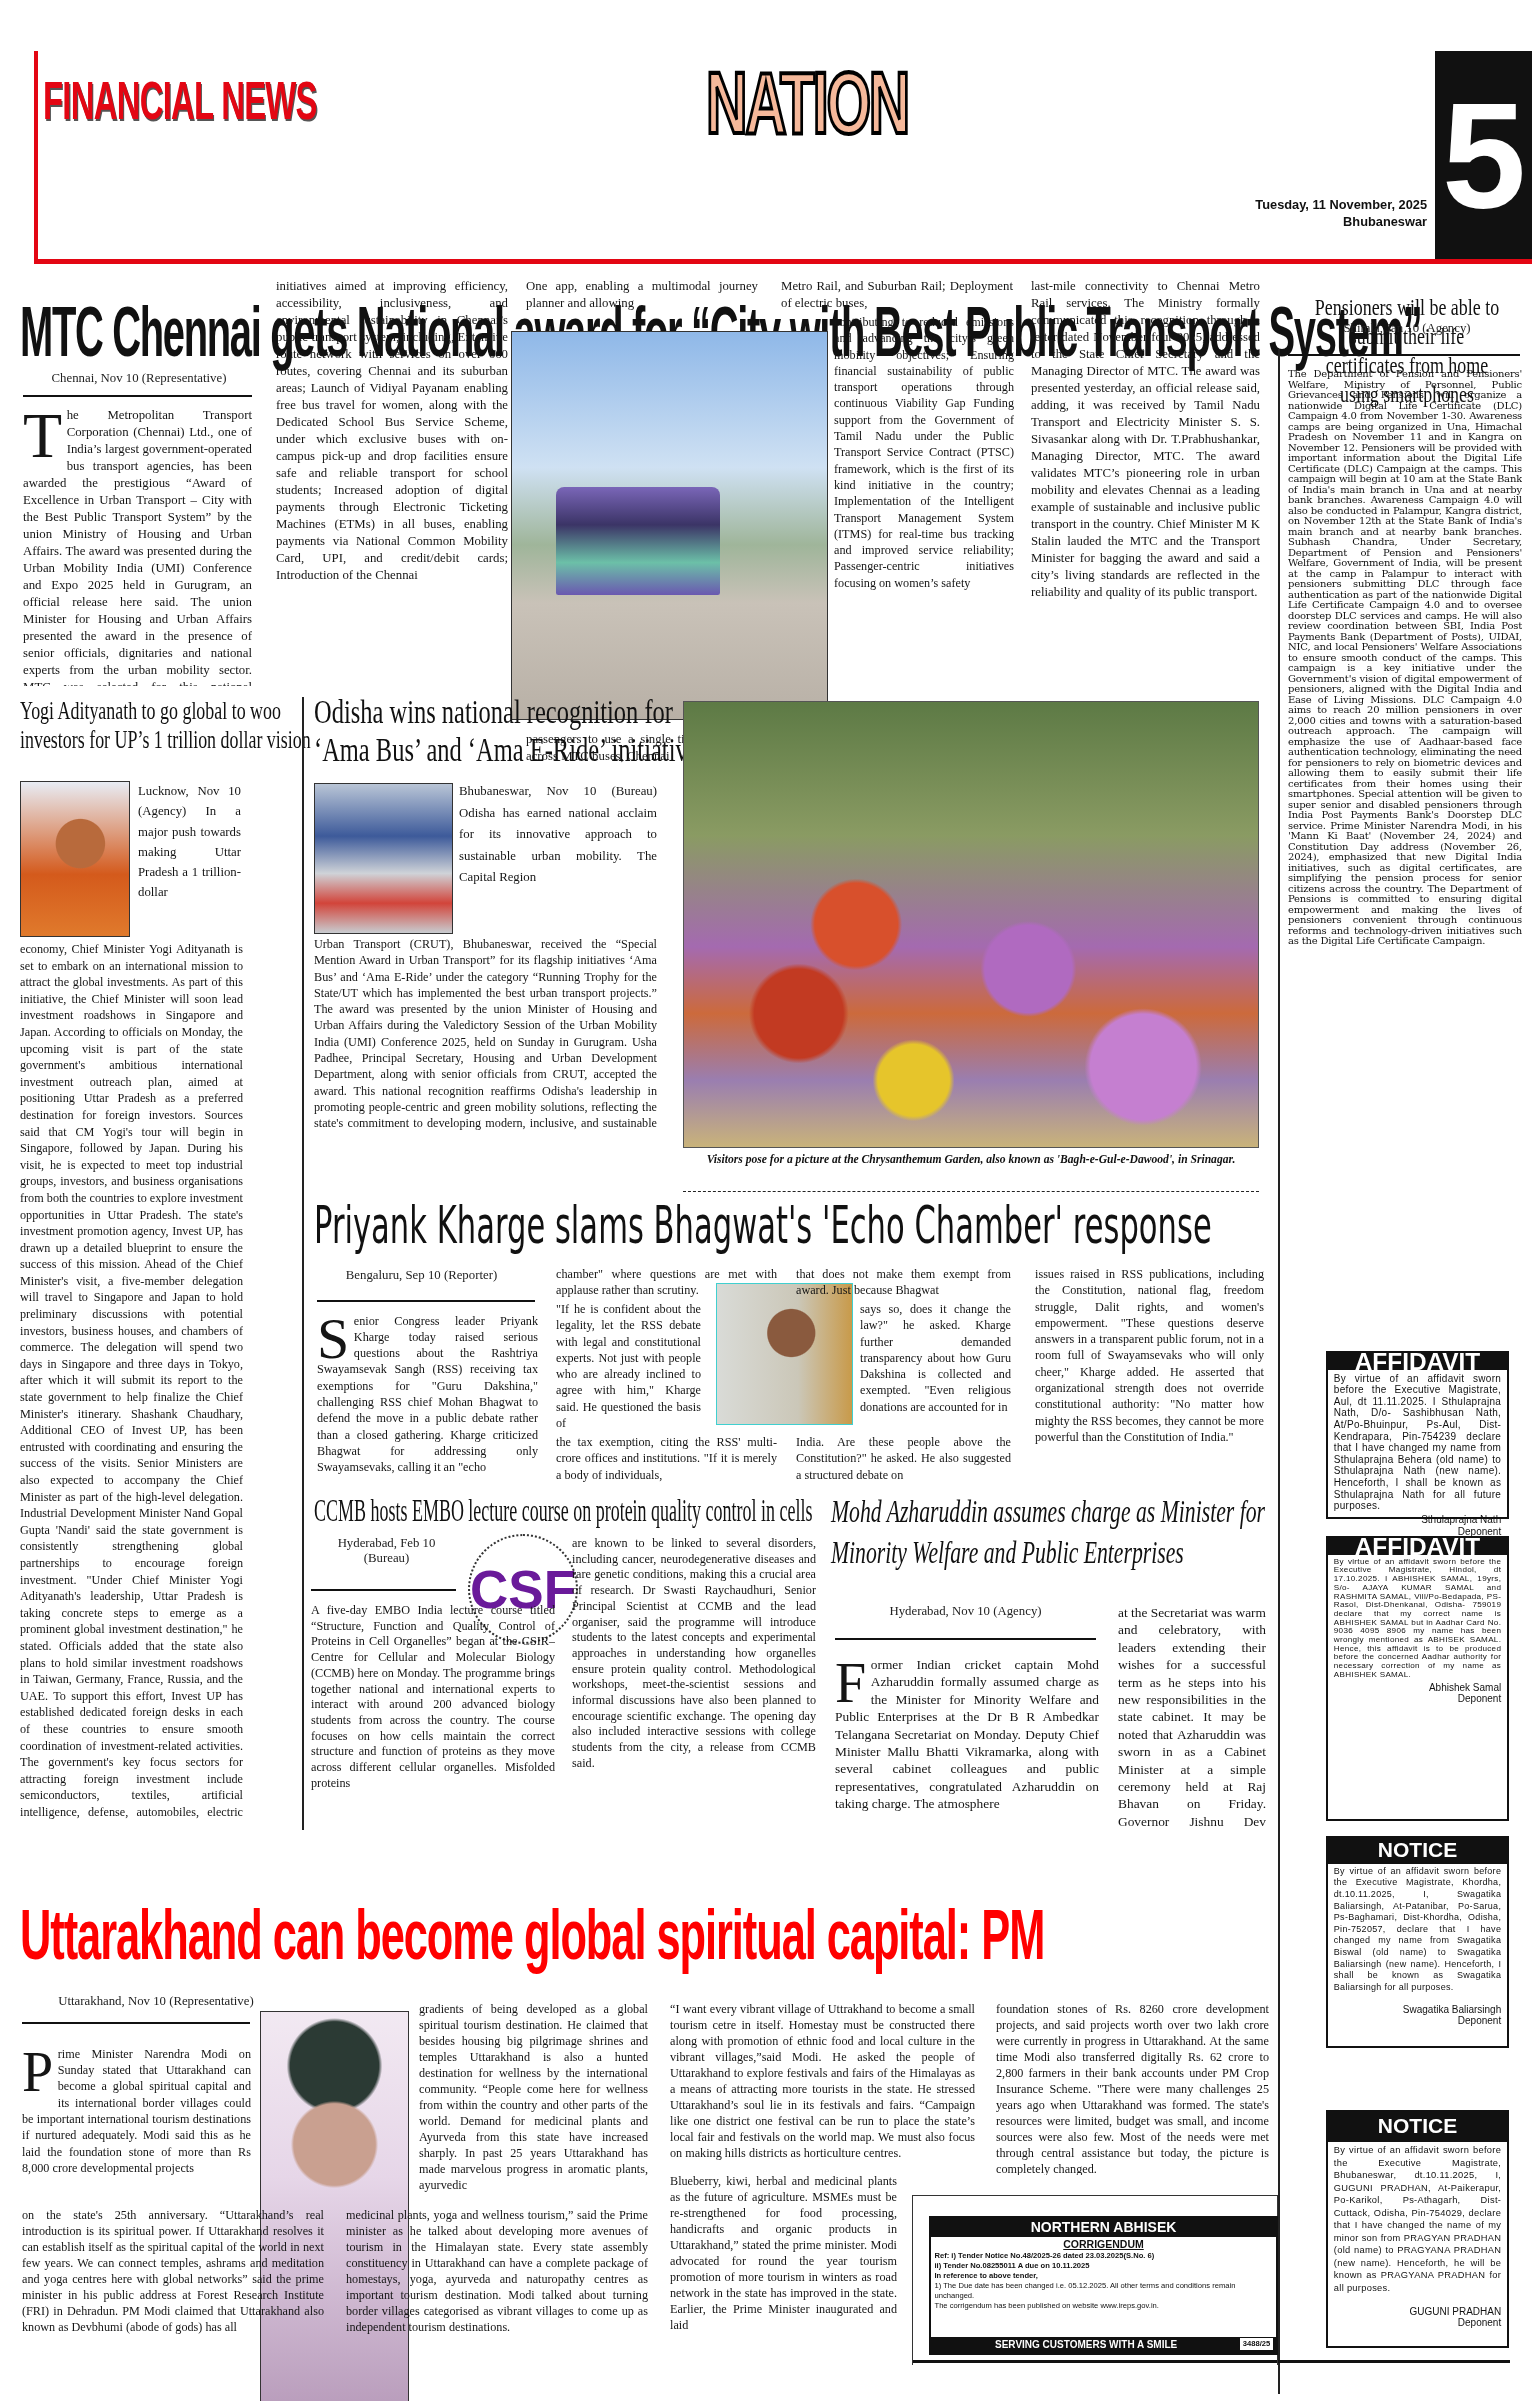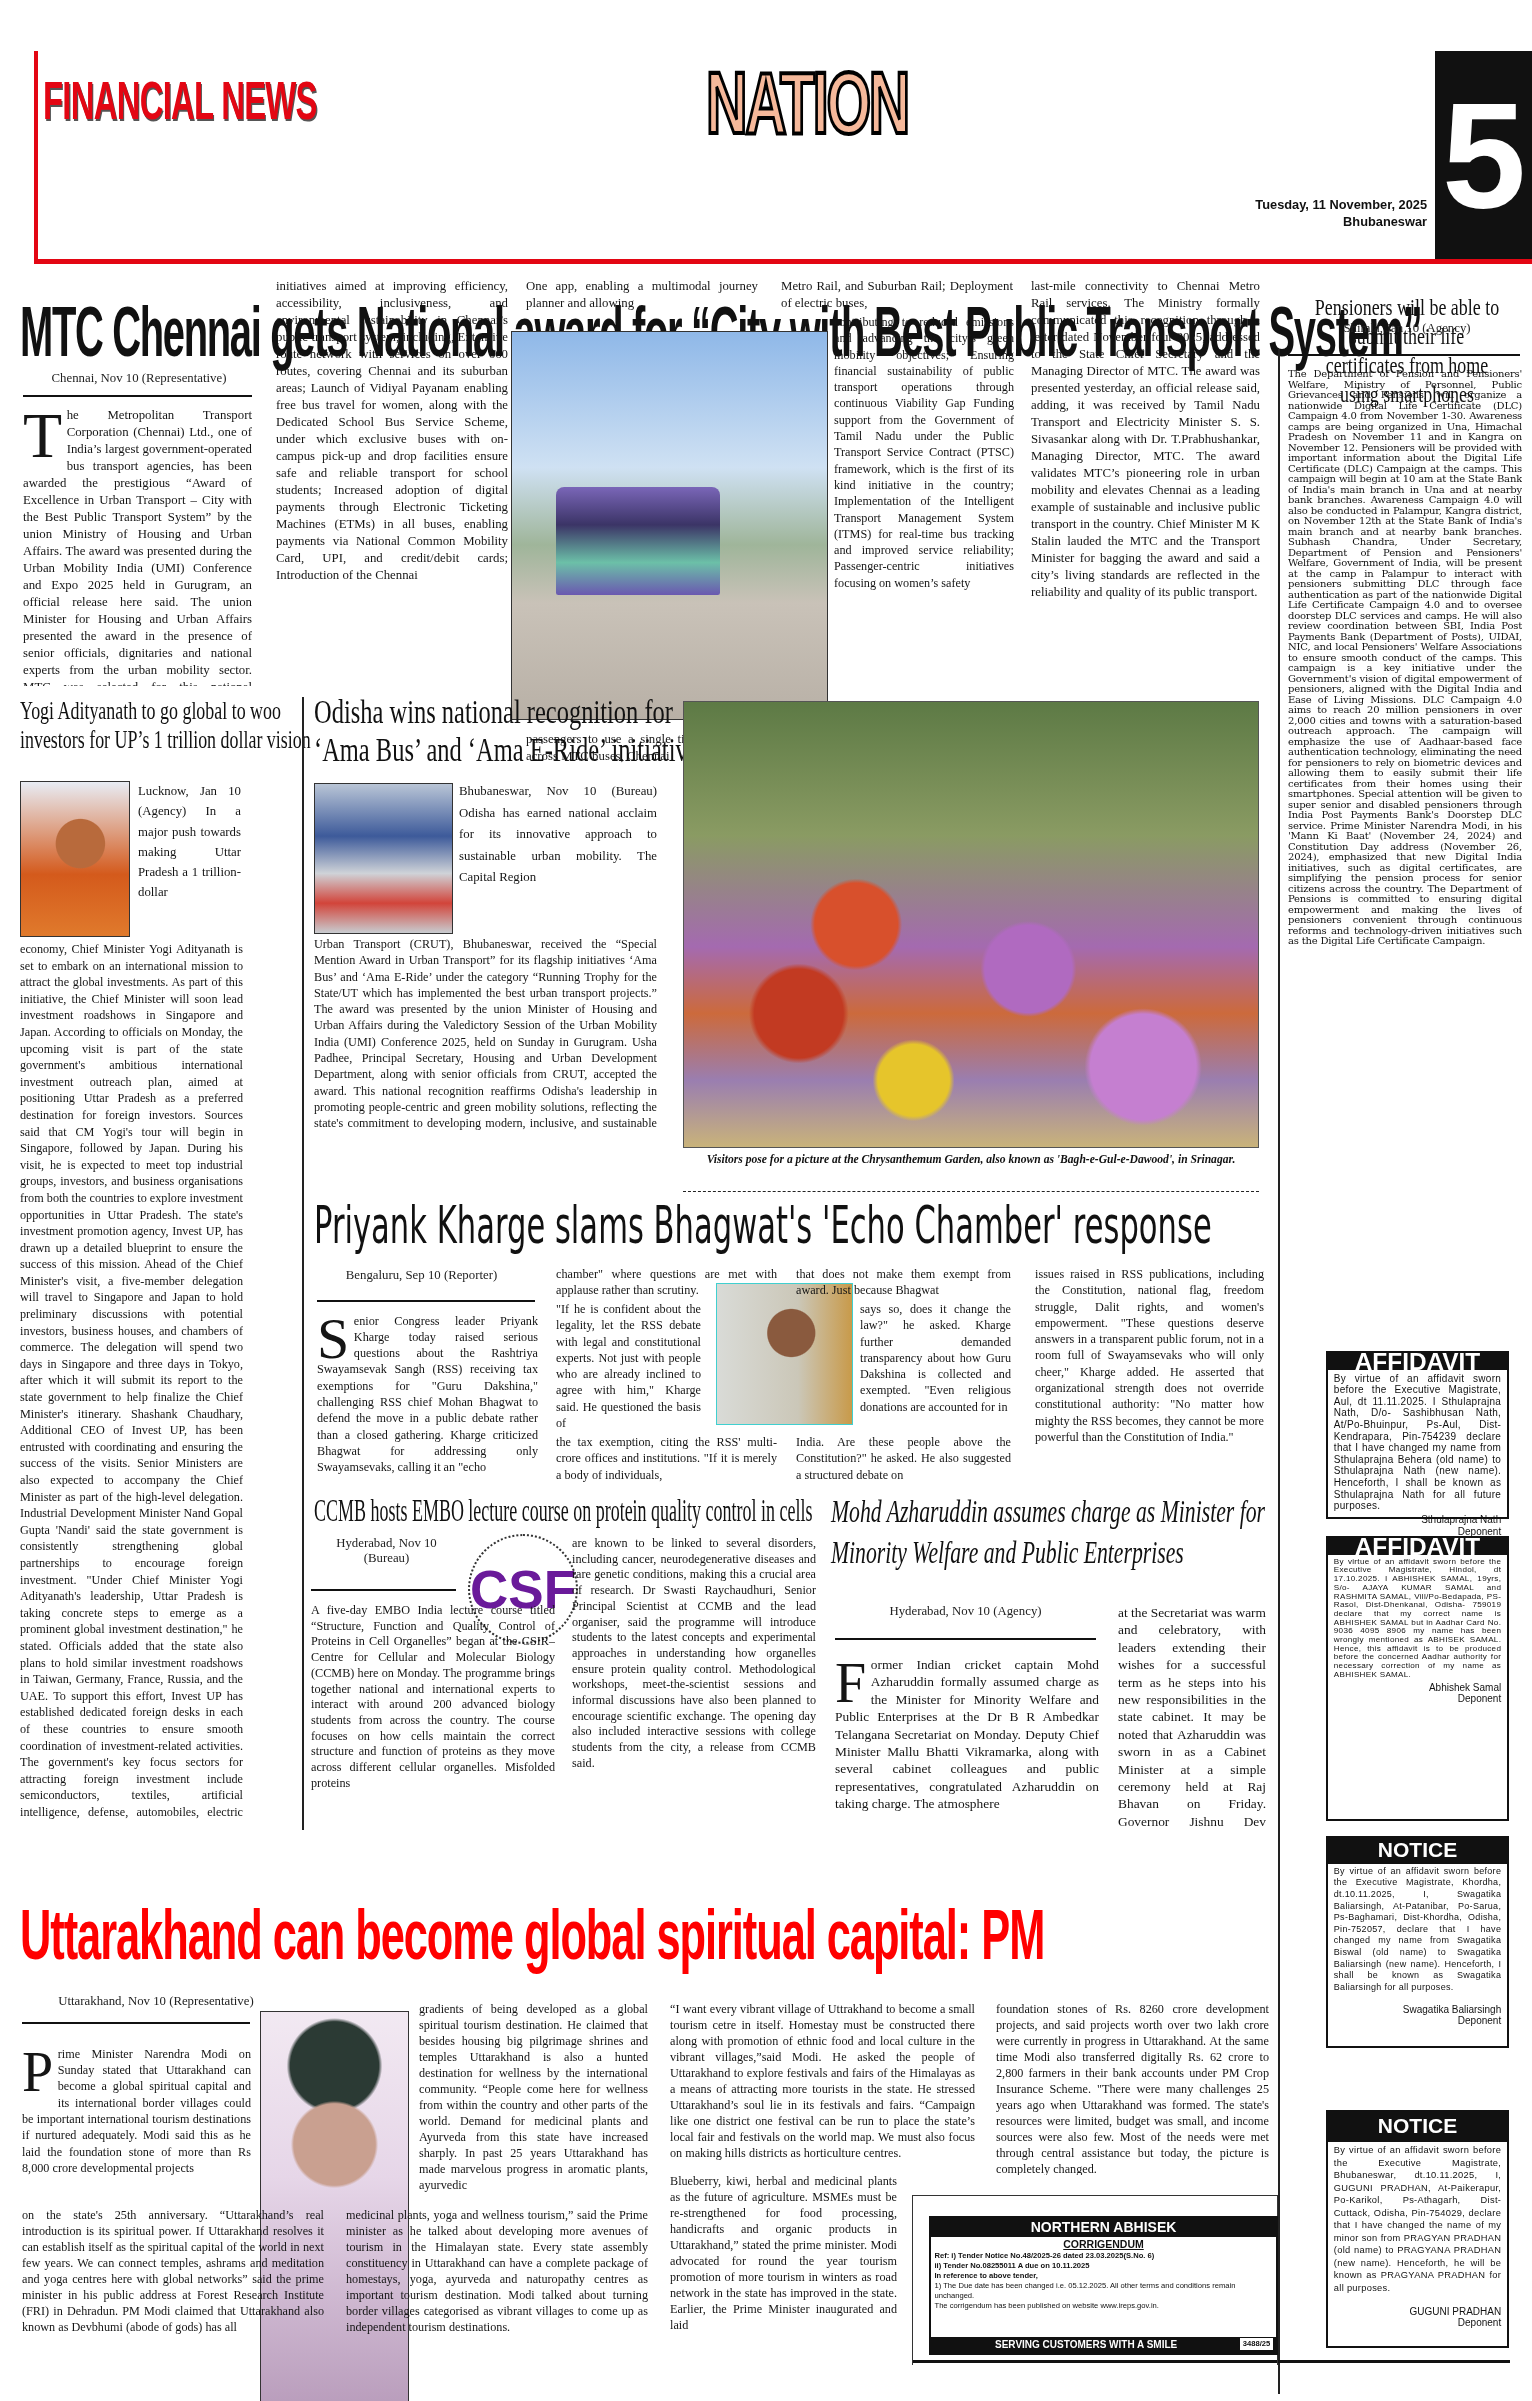--- a/index.html
+++ b/index.html
@@ -77,21 +77,21 @@
 <div class="abs body-text" style="left:781px;top:731px;width:232px;height:35px;overflow:hidden">and accessibility for persons with disabilities and Enhanced first- and</div>
 <div class="abs body-text" style="left:1031px;top:278px;width:229px;height:476px;overflow:hidden">last-mile connectivity to Chennai Metro Rail services. The Ministry formally communicated this recognition through a letter dated November four 2025, addressed to the State Chief Secretary and the Managing Director of MTC. The award was presented yesterday, an official release said, adding, it was received by Tamil Nadu Transport and Electricity Minister S. S. Sivasankar along with Dr. T.Prabhushankar, Managing Director, MTC. The award validates MTC’s pioneering role in urban mobility and elevates Chennai as a leading example of sustainable and inclusive public transport in the country. Chief Minister M K Stalin lauded the MTC and the Transport Minister for bagging the award and said a city’s living standards are reflected in the reliability and quality of its public transport.</div>
 
 <div class="abs dateline" style="left:1288px;top:321px;width:238px">Shimla, Jan 10 (Agency)</div>
 <div class="abs rule" style="left:1288px;top:354px;width:232px"></div>
 <div class="abs" style="left:1278px;top:349px;width:1.7px;height:999px;background:#222"></div>
 <div class="abs" style="left:1288px;top:369px;width:234px;height:938px;overflow:hidden;font-family:'DejaVu Serif',serif;font-size:10px;line-height:10.5px;text-align:justify;letter-spacing:-0.2px">The Department of Pension and Pensioners' Welfare, Ministry of Personnel, Public Grievances and Pensions, will organize a nationwide Digital Life Certificate (DLC) Campaign 4.0 from November 1-30. Awareness camps are being organized in Una, Himachal Pradesh on November 11 and in Kangra on November 12. Pensioners will be provided with important information about the Digital Life Certificate (DLC) Campaign at the camps. This campaign will begin at 10 am at the State Bank of India's main branch in Una and at nearby bank branches. Awareness Campaign 4.0 will also be conducted in Palampur, Kangra district, on November 12th at the State Bank of India's main branch and at nearby bank branches. Subhash Chandra, Under Secretary, Department of Pension and Pensioners' Welfare, Government of India, will be present at the camp in Palampur to interact with pensioners submitting DLC through face authentication as part of the nationwide Digital Life Certificate Campaign 4.0 and to oversee doorstep DLC services and camps. He will also review coordination between SBI, India Post Payments Bank (Department of Posts), UIDAI, NIC, and local Pensioners' Welfare Associations to ensure smooth conduct of the camps. This campaign is a key initiative under the Government's vision of digital empowerment of pensioners, aligned with the Digital India and Ease of Living Missions. DLC Campaign 4.0 aims to reach 20 million pensioners in over 2,000 cities and towns with a saturation-based outreach approach. The campaign will emphasize the use of Aadhaar-based face authentication technology, eliminating the need for pensioners to rely on biometric devices and allowing them to easily submit their life certificates from their homes using their smartphones. Special attention will be given to super senior and disabled pensioners through India Post Payments Bank's Doorstep DLC service. Prime Minister Narendra Modi, in his 'Mann Ki Baat' (November 24, 2024) and Constitution Day address (November 26, 2024), emphasized that new Digital India initiatives, such as digital certificates, are simplifying the pension process for senior citizens across the country. The Department of Pensions is committed to ensuring digital empowerment and making the lives of pensioners convenient through continuous reforms and technology-driven initiatives such as the Digital Life Certificate Campaign.</div>
 
 <div class="abs h-serif" style="left:20px;top:696px;width:465px;font-size:25.6px;line-height:29px;transform:scaleX(.7);white-space:normal">Yogi Adityanath to go global to woo investors for UP’s 1 trillion dollar vision</div>
 <div class="abs img photo-yogi" style="left:20px;top:781px;width:110px;height:156px"></div>
-<div class="abs body-text" style="left:138px;top:781px;width:103px;height:157px;overflow:hidden;line-height:20.3px">Lucknow, Jan 10 (Agency) In a major push towards making Uttar Pradesh a 1 trillion-dollar</div>
+<div class="abs body-text" style="left:138px;top:781px;width:103px;height:157px;overflow:hidden;line-height:20.3px">Lucknow, Nov 10 (Agency) In a major push towards making Uttar Pradesh a 1 trillion-dollar</div>
 <div class="abs body-text" style="left:20px;top:941px;width:223px;height:880px;overflow:hidden;font-size:12.2px;line-height:16.6px">economy, Chief Minister Yogi Adityanath is set to embark on an international mission to attract the global investments. As part of this initiative, the Chief Minister will soon lead investment roadshows in Singapore and Japan. According to officials on Monday, the upcoming visit is part of the state government's ambitious international investment outreach plan, aimed at positioning Uttar Pradesh as a preferred destination for foreign investors. Sources said that CM Yogi's tour will begin in Singapore, followed by Japan. During his visit, he is expected to meet top industrial groups, investors, and business organisations from both the countries to explore investment opportunities in Uttar Pradesh. The state's investment promotion agency, Invest UP, has drawn up a detailed blueprint to ensure the success of this mission. Ahead of the Chief Minister's visit, a five-member delegation will travel to Singapore and Japan to hold preliminary discussions with potential investors, business houses, and chambers of commerce. The delegation will spend two days in Singapore and three days in Tokyo, after which it will submit its report to the state government to help finalize the Chief Minister's itinerary. Shashank Chaudhary, Additional CEO of Invest UP, has been entrusted with coordinating and ensuring the success of the visits. Senior Ministers are also expected to accompany the Chief Minister as part of the high-level delegation. Industrial Development Minister Nand Gopal Gupta 'Nandi' said the state government is consistently strengthening global partnerships to encourage foreign investment. "Under Chief Minister Yogi Adityanath's leadership, Uttar Pradesh is taking concrete steps to emerge as a prominent global investment destination," he stated. Officials added that the state also plans to hold similar investment roadshows in Taiwan, Germany, France, Russia, and the UAE. To support this effort, Invest UP has established dedicated foreign desks in each of these countries to ensure smooth coordination of investment-related activities. The government's key focus sectors for attracting foreign investment include semiconductors, textiles, artificial intelligence, defense, automobiles, electric vehicles, tourism, chemicals, aviation, electronics, pharmaceuticals, electrical equipment, technology, renewable energy, computer hardware, machinery, gas, and shipbuilding.</div>
 <div class="abs" style="left:302px;top:697px;width:1.7px;height:1133px;background:#222"></div>
 
 <div class="abs h-serif" style="left:314px;top:694px;font-size:34px;line-height:36px;transform:scaleX(.72)">Odisha wins national recognition for</div>
 <div class="abs h-serif" style="left:314px;top:732px;font-size:34px;line-height:36px;transform:scaleX(.72)">‘Ama Bus’ and ‘Ama E-Ride’ initiatives</div>
 <div class="abs img photo-odisha" style="left:314px;top:783px;width:139px;height:151px"></div>
 <div class="abs body-text" style="left:459px;top:781px;width:198px;height:154px;overflow:hidden;line-height:21.5px">Bhubaneswar, Nov 10 (Bureau) Odisha has earned national acclaim for its innovative approach to sustainable urban mobility. The Capital Region</div>
 <div class="abs body-text" style="left:314px;top:936px;width:343px;height:198px;overflow:hidden;font-size:12.2px;line-height:16.3px">Urban Transport (CRUT), Bhubaneswar, received the “Special Mention Award in Urban Transport” for its flagship initiatives ‘Ama Bus’ and ‘Ama E-Ride’ under the category “Running Trophy for the State/UT which has implemented the best urban transport projects.” The award was presented by the union Minister of Housing and Urban Affairs during the Valedictory Session of the Urban Mobility India (UMI) Conference 2025, held on Sunday in Gurugram. Usha Padhee, Principal Secretary, Housing and Urban Development Department, along with senior officials from CRUT, accepted the award. This national recognition reaffirms Odisha's leadership in promoting people-centric and green mobility solutions, reflecting the state's commitment to developing modern, inclusive, and sustainable cities through integrated and eco-friendly transport systems.</div>
 
 <div class="abs photo-flowers" style="left:683px;top:701px;width:576px;height:497px;border:0.6px solid #555;height:447px"></div>
@@ -763,21 +763,21 @@
 <div class="abs body-text" style="left:556px;top:1301px;width:145px;height:145px;overflow:hidden;font-size:12.2px;line-height:16.3px">"If he is confident about the legality, let the RSS debate with legal and constitutional experts. Not just with people who are already inclined to agree with him," Kharge said. He questioned the basis of</div>
 <div class="abs img photo-kharge" style="left:716px;top:1283px;width:137px;height:142px"></div>
 <div class="abs body-text" style="left:556px;top:1434px;width:221px;height:52px;overflow:hidden;font-size:12.2px;line-height:16.3px">the tax exemption, citing the RSS' multi-crore offices and institutions. "If it is merely a body of individuals,</div>
 <div class="abs body-text" style="left:796px;top:1266px;width:215px;height:35px;overflow:hidden;font-size:12.2px;line-height:16.3px">that does not make them exempt from award. Just because Bhagwat</div>
 <div class="abs body-text" style="left:860px;top:1301px;width:151px;height:134px;overflow:hidden;font-size:12.2px;line-height:16.3px">says so, does it change the law?" he asked. Kharge further demanded transparency about how Guru Dakshina is collected and exempted. "Even religious donations are accounted for in</div>
 <div class="abs body-text" style="left:796px;top:1434px;width:215px;height:52px;overflow:hidden;font-size:12.2px;line-height:16.3px">India. Are these people above the Constitution?" he asked. He also suggested a structured debate on</div>
 <div class="abs body-text" style="left:1035px;top:1266px;width:229px;height:221px;overflow:hidden;font-size:12.2px;line-height:16.3px">issues raised in RSS publications, including the Constitution, national flag, freedom struggle, Dalit rights, and women's empowerment. "These questions deserve answers in a transparent public forum, not in a room full of Swayamsevaks who will only cheer," Kharge added. He asserted that organizational strength does not override constitutional authority: "No matter how mighty the RSS becomes, they cannot be more powerful than the Constitution of India."</div>
 
 <div class="abs h-serif" style="left:314px;top:1493px;font-size:31px;line-height:35px;transform:scaleX(.58)">CCMB hosts EMBO lecture course on protein quality control in cells</div>
 <div class="abs dateline" style="left:311px;top:1536px;width:151px">
-  <div>Hyderabad, Nov 10</div>
+  <div>Hyderabad, Feb 10</div>
   <div>(Bureau)</div>
 </div>
 <div class="abs rule" style="left:311px;top:1589px;width:145px"></div>
 <div class="abs csf-logo" style="left:468px;top:1534px;width:110px;height:110px">
     <span>CSF</span>
   </div>
 <div class="abs body-text" style="left:311px;top:1603px;width:244px;height:221px;overflow:hidden;font-size:12.2px;line-height:15.7px">A five-day EMBO India lecture course titled “Structure, Function and Quality Control of Proteins in Cell Organelles” began at the CSIR–Centre for Cellular and Molecular Biology (CCMB) here on Monday. The programme brings together national and international experts to interact with around 200 advanced biology students from across the country. The course focuses on how cells maintain the correct structure and function of proteins as they move across different cellular organelles. Misfolded proteins</div>
 <div class="abs body-text" style="left:572px;top:1536px;width:244px;height:290px;overflow:hidden;font-size:12.2px;line-height:15.7px">are known to be linked to several disorders, including cancer, neurodegenerative diseases and rare genetic conditions, making this a crucial area of research. Dr Swasti Raychaudhuri, Senior Principal Scientist at CCMB and the lead organiser, said the programme will introduce students to the latest concepts and experimental approaches in understanding how organelles ensure protein quality control. Methodological workshops, meet-the-scientist sessions and informal discussions have also been planned to encourage scientific exchange. The opening day also included interactive sessions with college students from the city, a release from CCMB said.</div>
 
 <div class="abs h-serif" style="left:831px;top:1493px;font-size:31px;line-height:38px;font-style:italic;transform:scaleX(.7)">Mohd Azharuddin assumes charge as Minister for</div>

